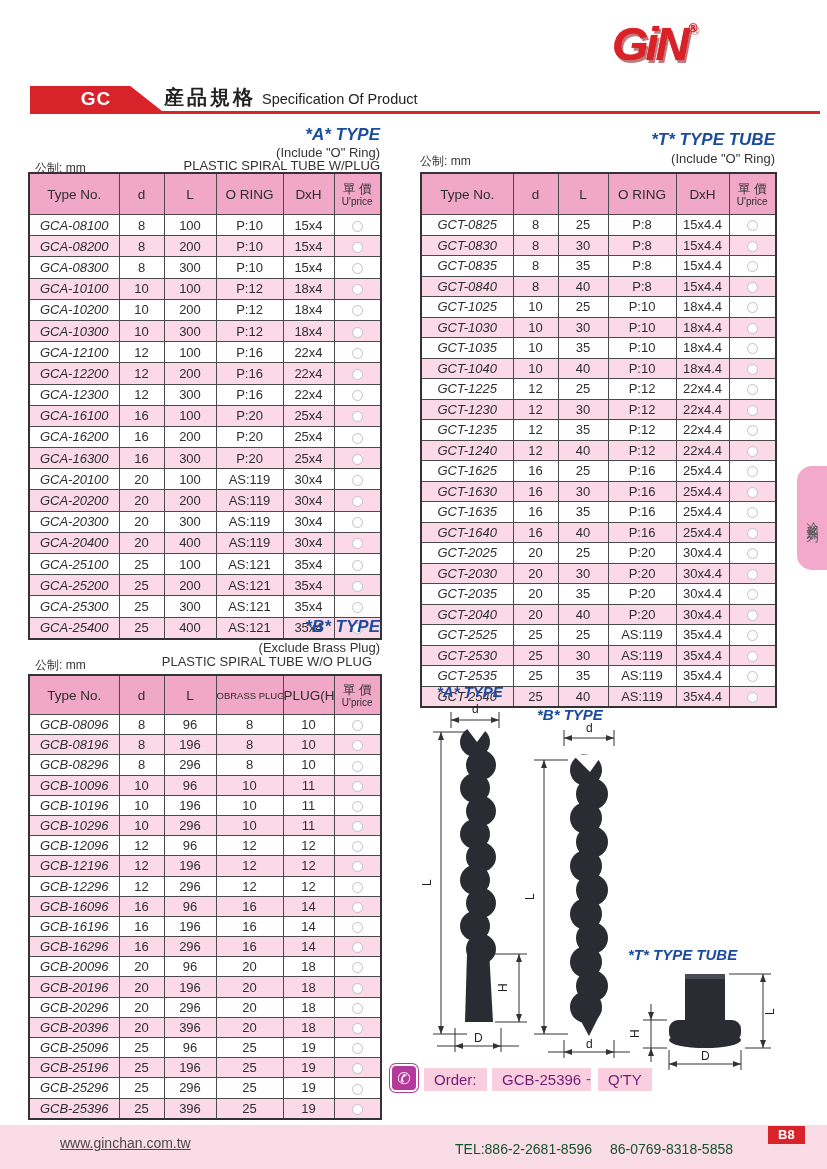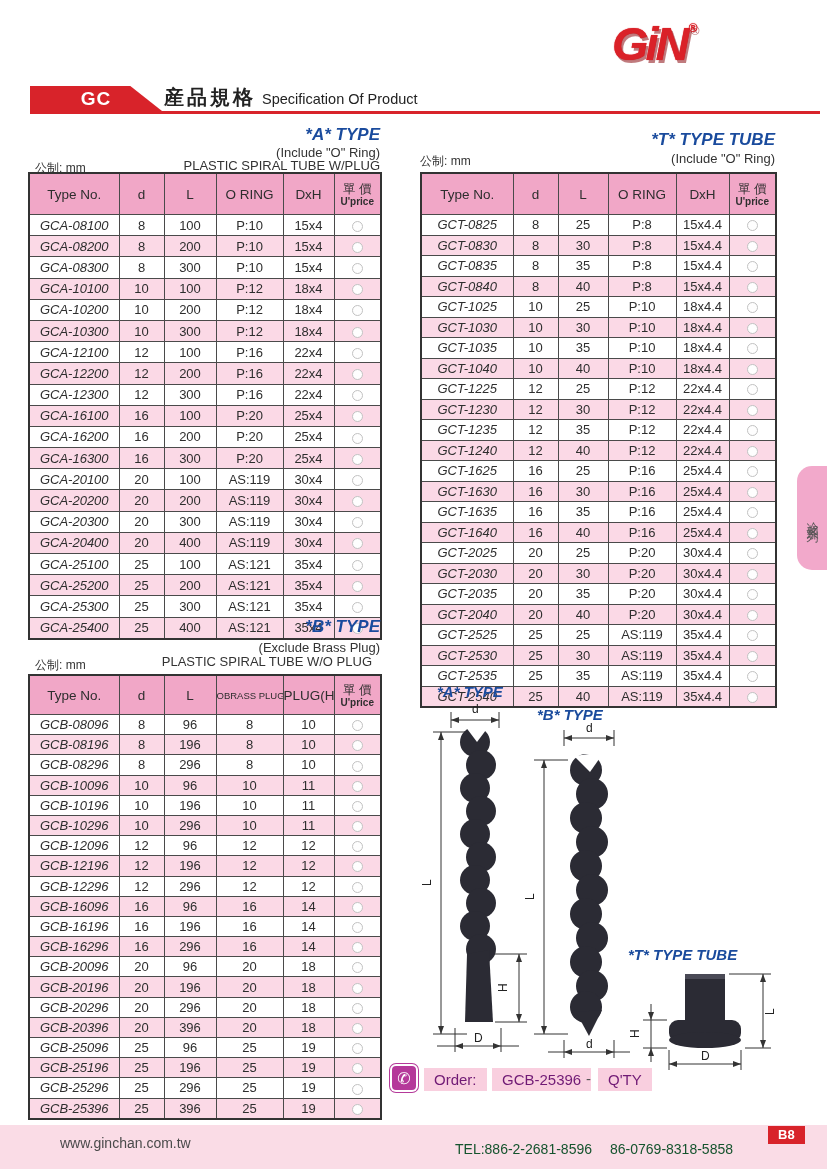--- a/index.html
+++ b/index.html
@@ -27,21 +27,21 @@
   .unit{position:absolute;font-size:12px;color:#333;white-space:nowrap;}
 
   table.tbl{position:absolute;border-collapse:collapse;table-layout:fixed;background:#fff;
             border:2px solid #333;}
   .tbl th,.tbl td{border:1px solid #4a4a4a;text-align:center;padding:0;
                   font-size:13px;color:#2e2e2e;white-space:nowrap;overflow:hidden;}
   .tbl thead th{background:#f1a7c7;font-weight:normal;font-size:13.5px;height:40px;margin-left:16px;}
   .tbl-b thead th{height:38px;}
   .tbl thead th.small{font-size:9.5px;}
   .tbl thead .zh{font-size:12.5px;line-height:14px;}
-  .tbl thead .en{font-size:10px;line-height:11px;font-weight:bold;}
+  .tbl thead .en{font-size:10px;line-height:11px;}
   .tbl tbody tr:nth-child(even) td{background:#fbd9e6;}
   .tbl-a tbody td{height:20.2px;}
   .tbl-t tbody td{height:19.5px;}
   .tbl-b tbody td{height:19.2px;}
   .tbl td.type-cell{font-style:italic;}
   .circle{display:inline-block;width:9px;height:9px;border:1px solid #c2c2c2;
           border-radius:50%;background:#fefefe;vertical-align:middle;}
 
   
   .side-tab{position:absolute;right:0;top:466px;width:30px;height:104px;background:#f2a9cb;
@@ -59,21 +59,21 @@
   
   .phone-box{position:absolute;left:390px;top:1064px;width:28px;height:28px;background:#b5399a;
              border-radius:6px;box-shadow:inset 0 0 0 2px #fff,0 0 0 1px #b5399a;
              color:#fff;font-size:16px;display:flex;align-items:center;justify-content:center;}
   .order-chip{position:absolute;background:#f9cfdf;color:#701a75;font-size:15px;
               padding:3px 10px;white-space:nowrap;}
   .order-dash{position:absolute;color:#555;font-size:15px;}
 
   
   .footer{position:absolute;left:0;top:1125px;width:827px;height:44px;background:#fadce6;}
-  .footer .site{position:absolute;left:60px;top:10px;font-size:14px;color:#4a4a4a;}
+  .footer .site{position:absolute;left:60px;top:10px;font-size:14px;color:#4a4a4a;text-decoration:underline;}
   .footer .tel{position:absolute;left:455px;top:16px;font-size:14px;color:#14532d;}
   .footer .tel span{margin-right:18px;}
   .badge{position:absolute;left:768px;top:1126px;background:#d8232a;color:#fff;
          font-weight:bold;font-size:13px;padding:1px 10px 2px;}
 </style>
 </head>
 <body>
 
 <div class="page">
 

